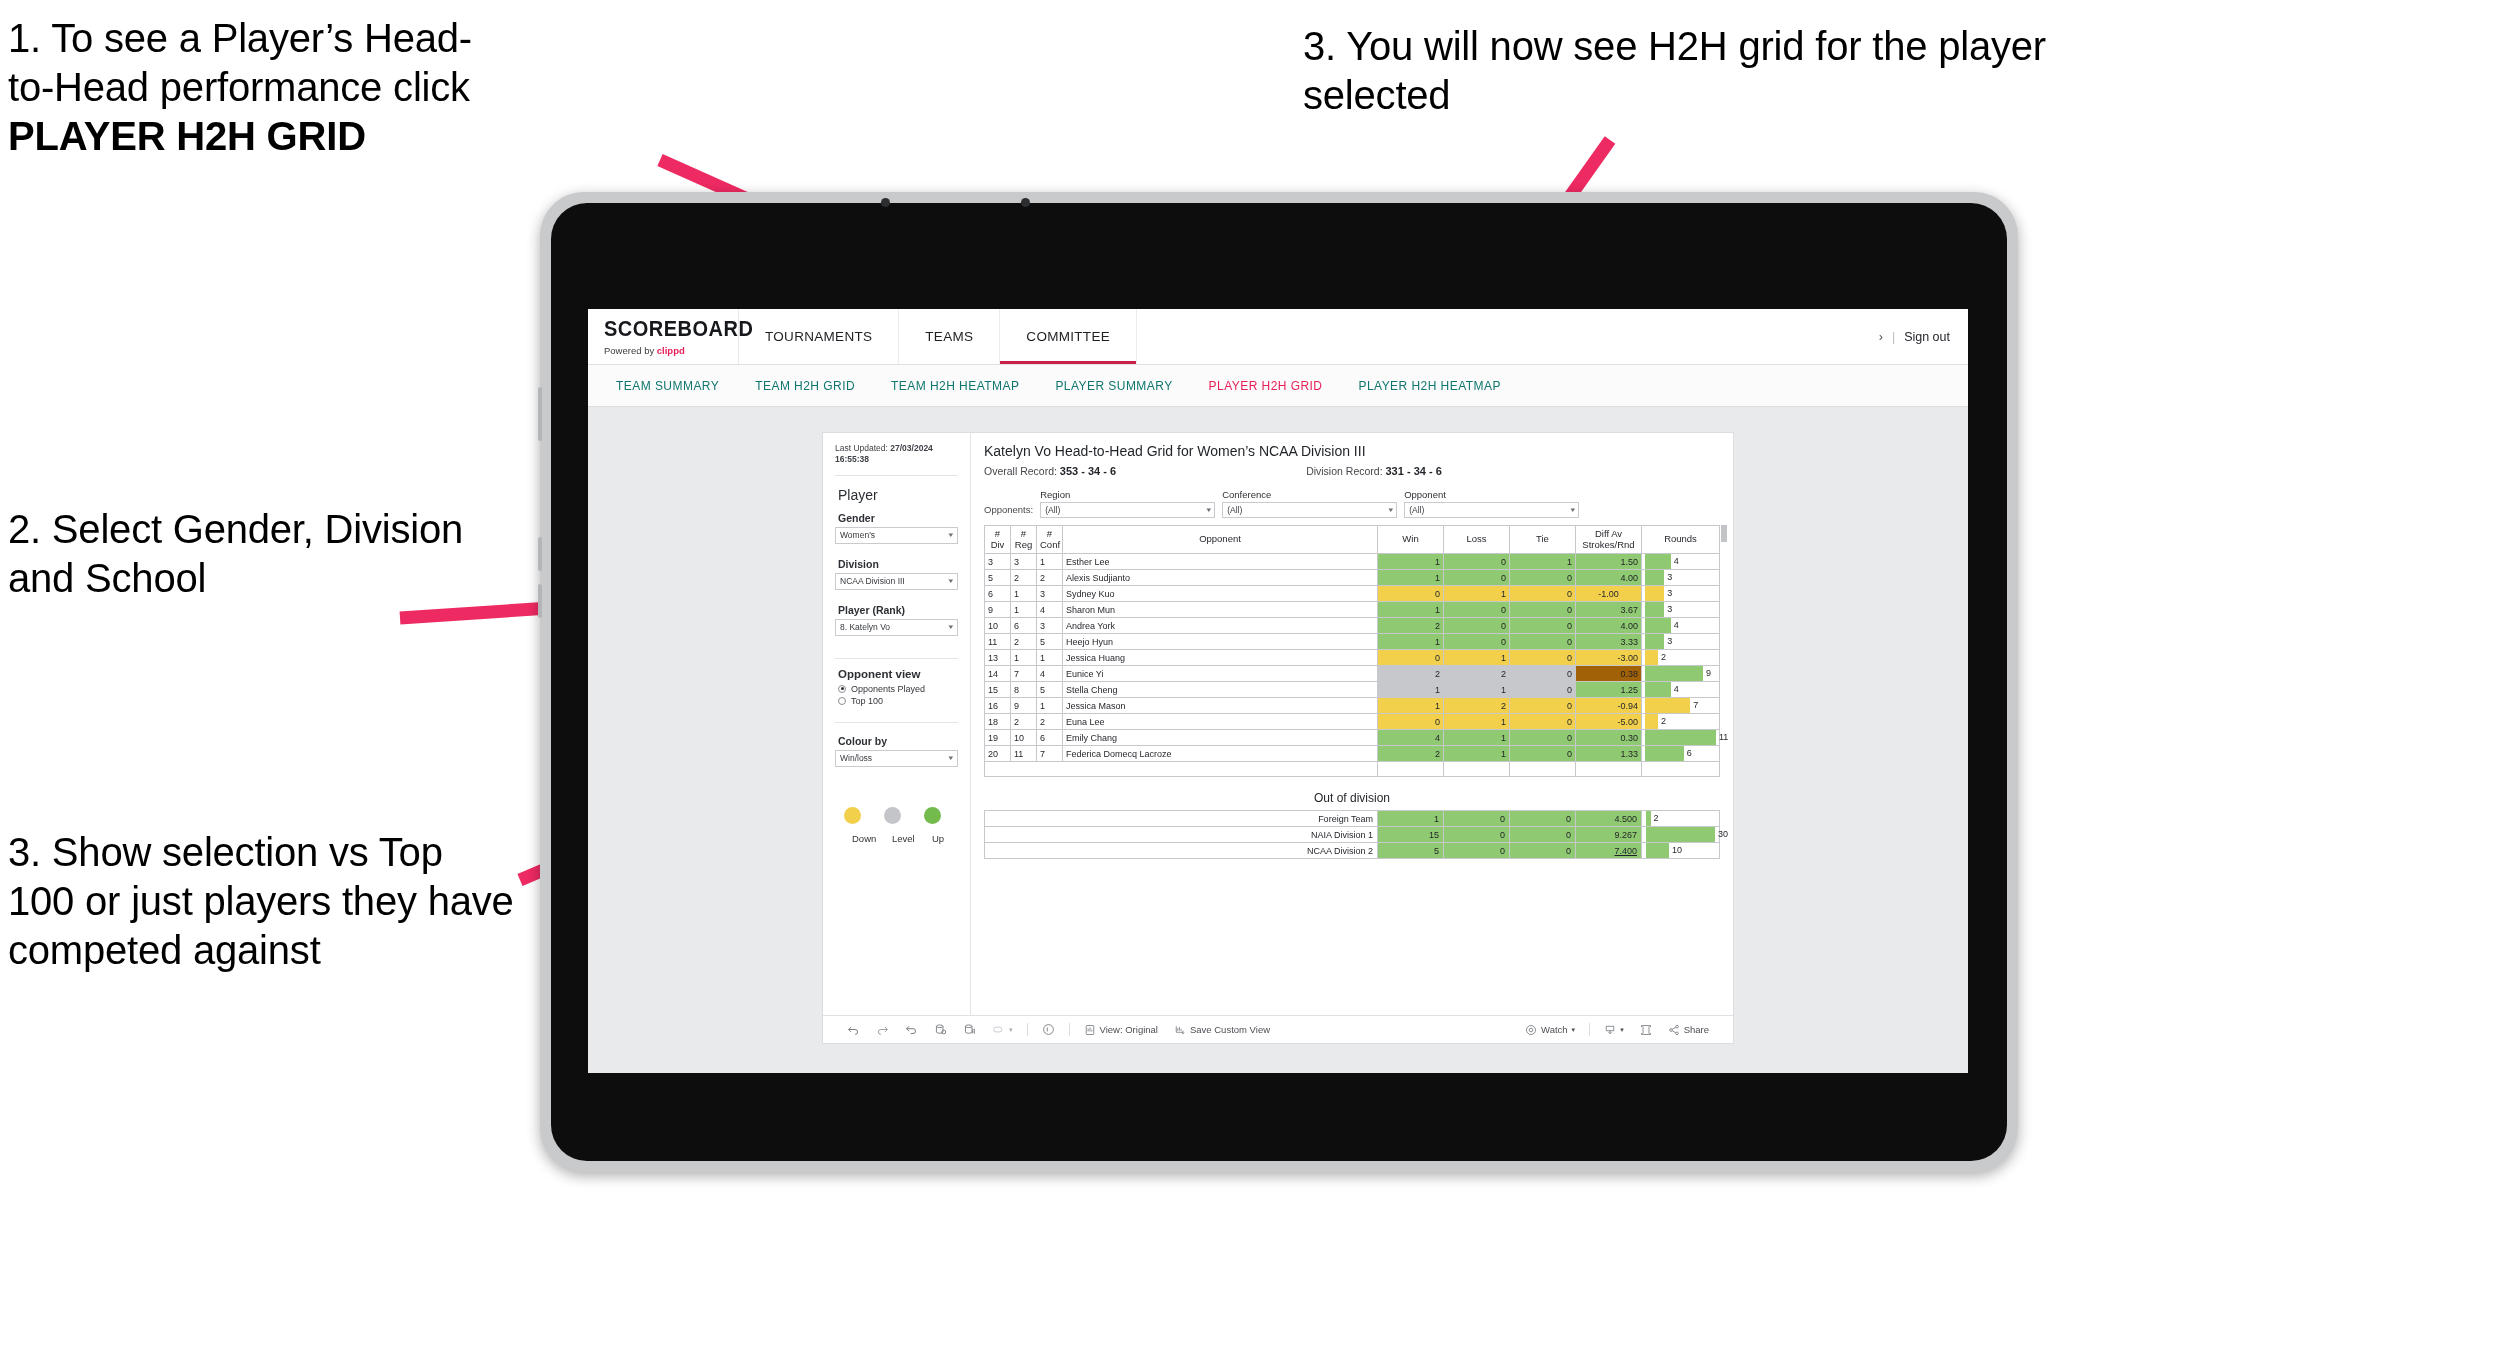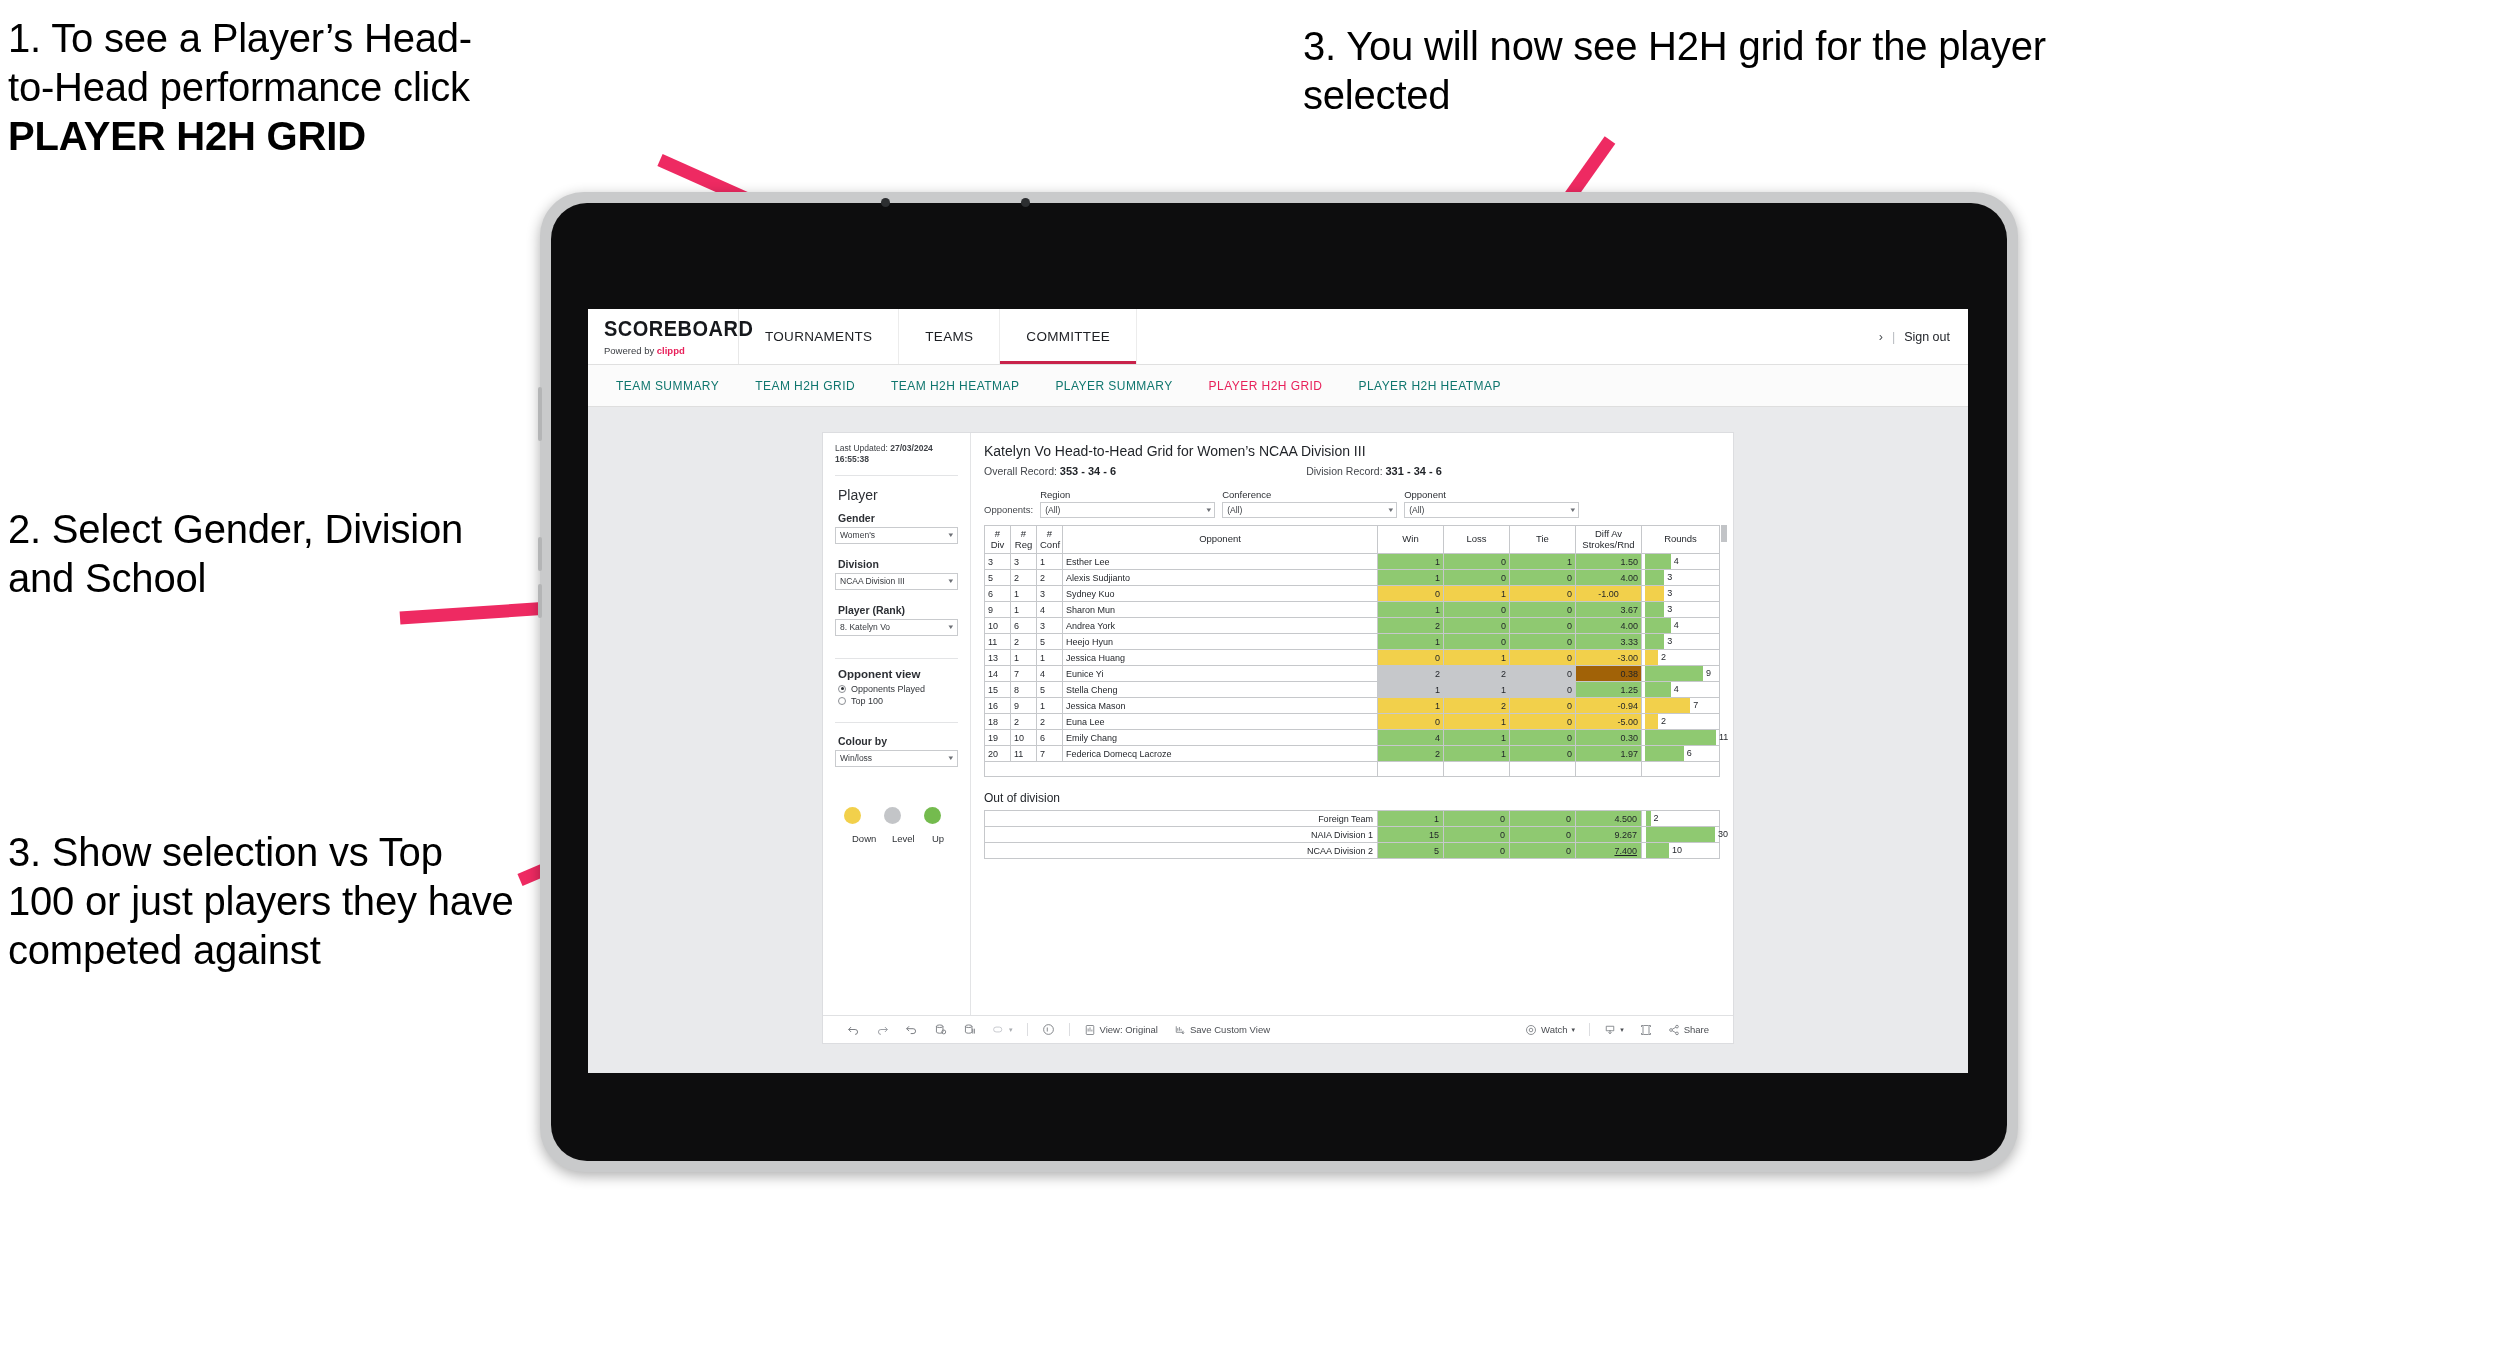--- a/index.html
+++ b/index.html
@@ -180,21 +180,21 @@
     position:absolute; top:0; height:15px; line-height:15px;
     font-size:9px; color:#1f2227; padding-left:3px;
   }
   .empty-band td { height:48px; border-left:1px solid #c6c8cb; }
   .tbl-wrap { position:relative; }
   .scroll-thumb {
     position:absolute; right:-7px; top:0; width:6px; height:17px;
     background:#c2c4c7;
   }
 
-  .ood-title { font-size:12px; color:#1f2227; margin:14px 0 5px 0; }
+  .ood-title { font-size:12px; color:#1f2227; margin:14px 0 5px 0;text-align:center; }
   table.ood { border-collapse:collapse; width:100%; table-layout:fixed; }
   table.ood td {
     border:1px solid #c6c8cb; font-size:9px; height:15px; padding:0 4px;
     color:#1f2227; background:#fff;
   }
   .o-name { text-align:right; }
   .o-val { width:66px; text-align:right; }
 
   
   .vizfoot {
@@ -589,21 +589,21 @@
                         </td>
                       </tr>
                       <tr>
                         <td class="c-num">20</td>
                         <td class="c-num">11</td>
                         <td class="c-num">7</td>
                         <td class="c-opp">Federica Domecq Lacroze</td>
                         <td class="c-val" style="background: rgb(143, 201, 113);">2</td>
                         <td class="c-val" style="background: rgb(143, 201, 113);">1</td>
                         <td class="c-val" style="background: rgb(143, 201, 113);">0</td>
-                        <td class="c-val" style="background: rgb(143, 201, 113);">1.97</td>
+                        <td class="c-val" style="background: rgb(143, 201, 113);">1.33</td>
                         <td class="c-rnd">
                           <div class="bar-cell">
                             <div class="bar" style="width:54.54545454545454%;background:#8fc971;"></div>
                             <div class="bar-lab" style="left:54.54545454545454%;">6</div>
                           </div>
                         </td>
                       </tr>
                       <tr class="empty-band">
                         <td colspan="4" style="border-right:1px solid #c6c8cb;"></td>
                         <td></td>

